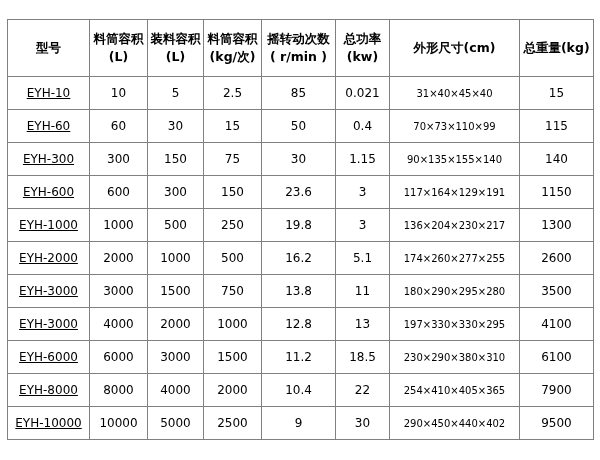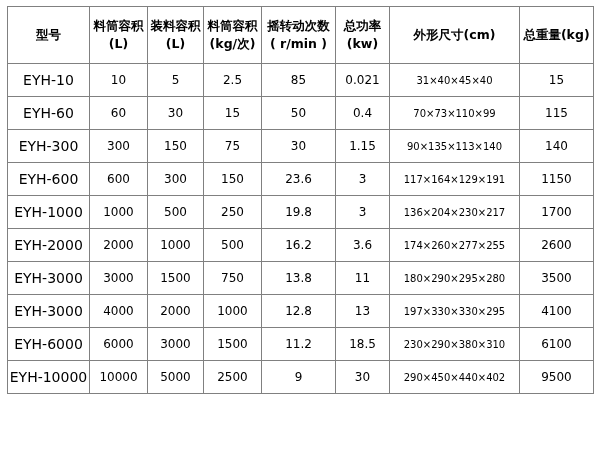--- a/index.html
+++ b/index.html
@@ -18,20 +18,21 @@
     height: 460px;
     box-sizing: border-box;
     padding: 6px 7px 6px 7px;
     background: #ffffff;
   }
   table.spec {
     border-collapse: collapse;
     width: 586px;
     table-layout: fixed;
     background: #ffffff;
+    margin-top: 13px;
   }
   table.spec td, table.spec th {
     border: 1px solid #808080;
     text-align: center;
     vertical-align: middle;
     color: #000000;
     font-weight: normal;
     padding: 0;
     overflow: hidden;
     white-space: nowrap;
@@ -44,21 +45,22 @@
     line-height: 1.45;
   }
   table.spec thead td .hl1 { display: block; }
   table.spec thead td .hl2 { display: block; }
   
   table.spec tbody td {
     height: 32px;
     font-size: 12px;
   }
   table.spec tbody td.model {
-    font-size: 14px;
+    font-size: 12px;
+    text-decoration: underline;
   }
   table.spec tbody td.dims {
     font-size: 10px;
   }
   
   col.c-model { width: 82px; }
   col.c-barrel { width: 58px; }
   col.c-load { width: 56px; }
   col.c-maxload { width: 58px; }
   col.c-shake { width: 74px; }
@@ -136,50 +138,50 @@
           <td class="dims">70×73×110×99</td>
           <td>115</td>
         </tr>
         <tr>
           <td class="model">EYH-300</td>
           <td>300</td>
           <td>150</td>
           <td>75</td>
           <td>30</td>
           <td>1.15</td>
-          <td class="dims">90×135×113×140</td>
+          <td class="dims">90×135×155×140</td>
           <td>140</td>
         </tr>
         <tr>
           <td class="model">EYH-600</td>
           <td>600</td>
           <td>300</td>
           <td>150</td>
           <td>23.6</td>
           <td>3</td>
           <td class="dims">117×164×129×191</td>
           <td>1150</td>
         </tr>
         <tr>
           <td class="model">EYH-1000</td>
           <td>1000</td>
           <td>500</td>
           <td>250</td>
           <td>19.8</td>
           <td>3</td>
           <td class="dims">136×204×230×217</td>
-          <td>1700</td>
+          <td>1300</td>
         </tr>
         <tr>
           <td class="model">EYH-2000</td>
           <td>2000</td>
           <td>1000</td>
           <td>500</td>
           <td>16.2</td>
-          <td>3.6</td>
+          <td>5.1</td>
           <td class="dims">174×260×277×255</td>
           <td>2600</td>
         </tr>
         <tr>
           <td class="model">EYH-3000</td>
           <td>3000</td>
           <td>1500</td>
           <td>750</td>
           <td>13.8</td>
           <td>11</td>
@@ -200,20 +202,30 @@
           <td class="model">EYH-6000</td>
           <td>6000</td>
           <td>3000</td>
           <td>1500</td>
           <td>11.2</td>
           <td>18.5</td>
           <td class="dims">230×290×380×310</td>
           <td>6100</td>
         </tr>
         <tr>
+          <td class="model">EYH-8000</td>
+          <td>8000</td>
+          <td>4000</td>
+          <td>2000</td>
+          <td>10.4</td>
+          <td>22</td>
+          <td class="dims">254×410×405×365</td>
+          <td>7900</td>
+        </tr>
+        <tr>
           <td class="model">EYH-10000</td>
           <td>10000</td>
           <td>5000</td>
           <td>2500</td>
           <td>9</td>
           <td>30</td>
           <td class="dims">290×450×440×402</td>
           <td>9500</td>
         </tr>
       </tbody>

